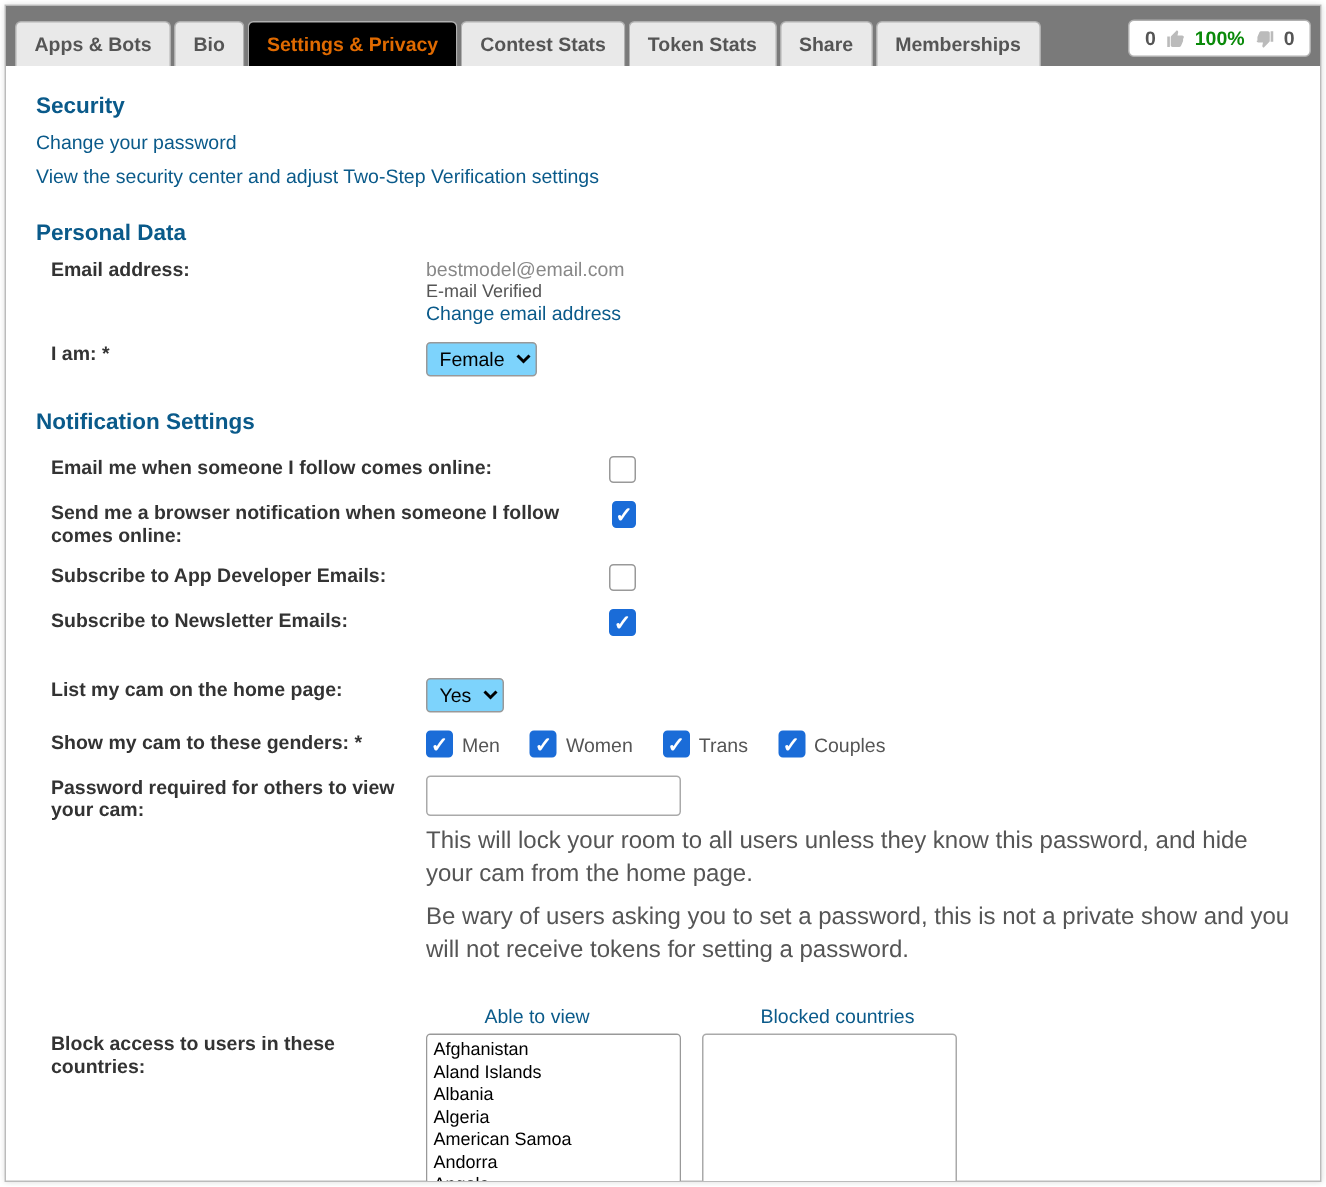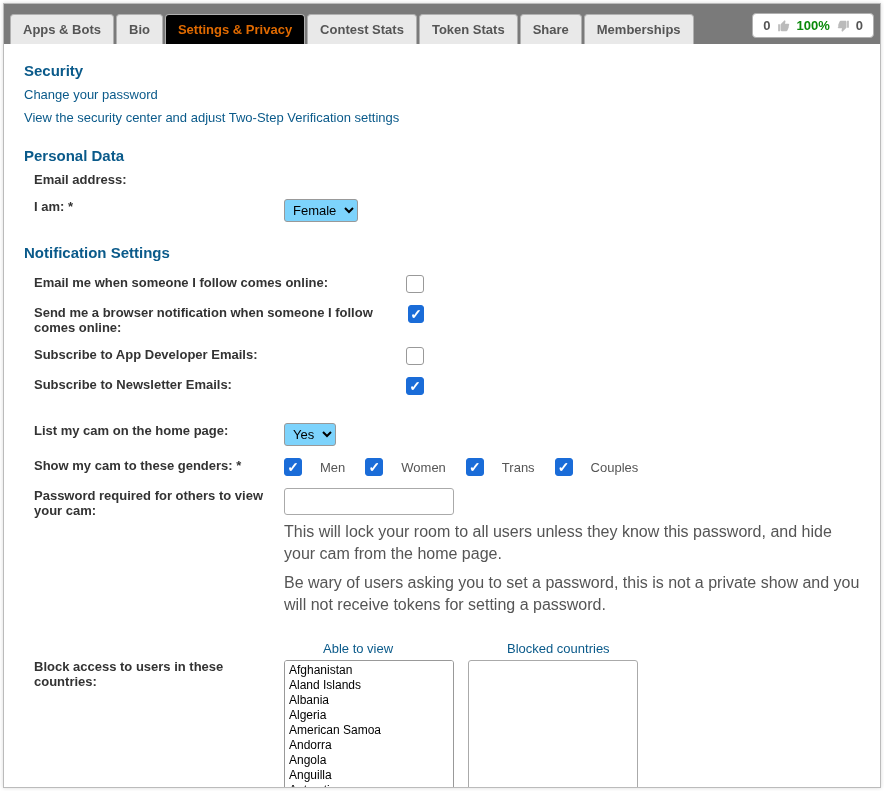--- a/index.html
+++ b/index.html
@@ -136,21 +136,21 @@
     color: #fff;
     font-size: 14px;
     font-weight: bold;
   }
   .chk.checked::after { content: "✓"; }
   .gender-group {
     display: flex;
     gap: 20px;
     align-items: center;
   }
-  .gender-item { display: flex; gap: 18px; align-items: center; font-size: 13px; }
+  .gender-item { display: flex; gap: 6px; align-items: center; font-size: 13px; }
   input[type=text] {
     border: 1px solid #aaa;
     border-radius: 3px;
     padding: 5px 6px;
     font-size: 13px;
     width: 170px;
   }
   .hint {
     font-size: 16px;
     color: #555;
@@ -222,20 +222,25 @@
     <div class="block">
       <h2 class="section">Security</h2>
       <a class="link">Change your password</a>
       <a class="link">View the security center and adjust Two-Step Verification settings</a>
     </div>
 
     <div class="block">
       <h2 class="section">Personal Data</h2>
       <div class="row">
         <div class="label">Email address:</div>
+        <div class="field">
+          <div class="muted">bestmodel@email.com</div>
+          <div style="font-size:12px;">E-mail Verified</div>
+          <a class="sub-link">Change email address</a>
+        </div>
       </div>
       <div class="row">
         <div class="label">I am: *</div>
         <div class="field">
           <select>
             <option>Female</option>
           </select>
         </div>
       </div>
     </div>

